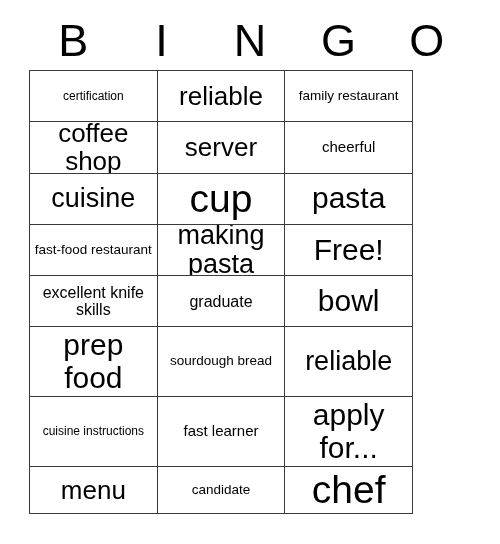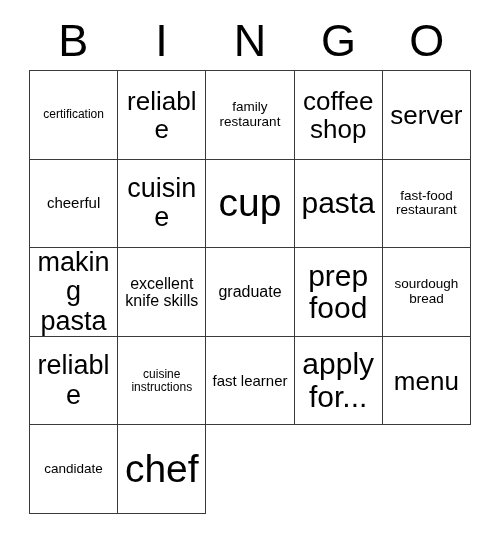--- a/index.html
+++ b/index.html
@@ -43,24 +43,24 @@
     font-weight: 400;
     letter-spacing: 0;
     color: #000000;
   }
 
   
   #bingo-grid {
     position: absolute;
     left: 29px;
     top: 70px;
-    width: 442px;
+    width: 384px;
     height: 444px;
     display: grid;
-    grid-template-columns: repeat(5, 1fr);
+    grid-template-columns: repeat(3, 1fr);
     grid-template-rows: repeat(5, 1fr);
     border-top: 1px solid #3a3a3a;
     border-left: 1px solid #3a3a3a;
     box-sizing: border-box;
     background: #ffffff;
   }
   .cell {
     border-right: 1px solid #3a3a3a;
     border-bottom: 1px solid #3a3a3a;
     box-sizing: border-box;
@@ -131,24 +131,30 @@
       <div class="cell">
         <span class="cell-text fs-3xl">pasta</span>
       </div>
       <div class="cell">
         <span class="cell-text fs-sm">fast-food restaurant</span>
       </div>
       <div class="cell">
         <span class="cell-text fs-xl">making pasta</span>
       </div>
       <div class="cell">
+        <span class="cell-text fs-3xl">Free!</span>
+      </div>
+      <div class="cell">
         <span class="cell-text fs-md">excellent knife skills</span>
       </div>
       <div class="cell">
         <span class="cell-text fs-md">graduate</span>
+      </div>
+      <div class="cell">
+        <span class="cell-text fs-3xl">bowl</span>
       </div>
       <div class="cell">
         <span class="cell-text fs-3xl">prep food</span>
       </div>
       <div class="cell">
         <span class="cell-text fs-sm">sourdough bread</span>
       </div>
       <div class="cell">
         <span class="cell-text fs-xl">reliable</span>
       </div>

